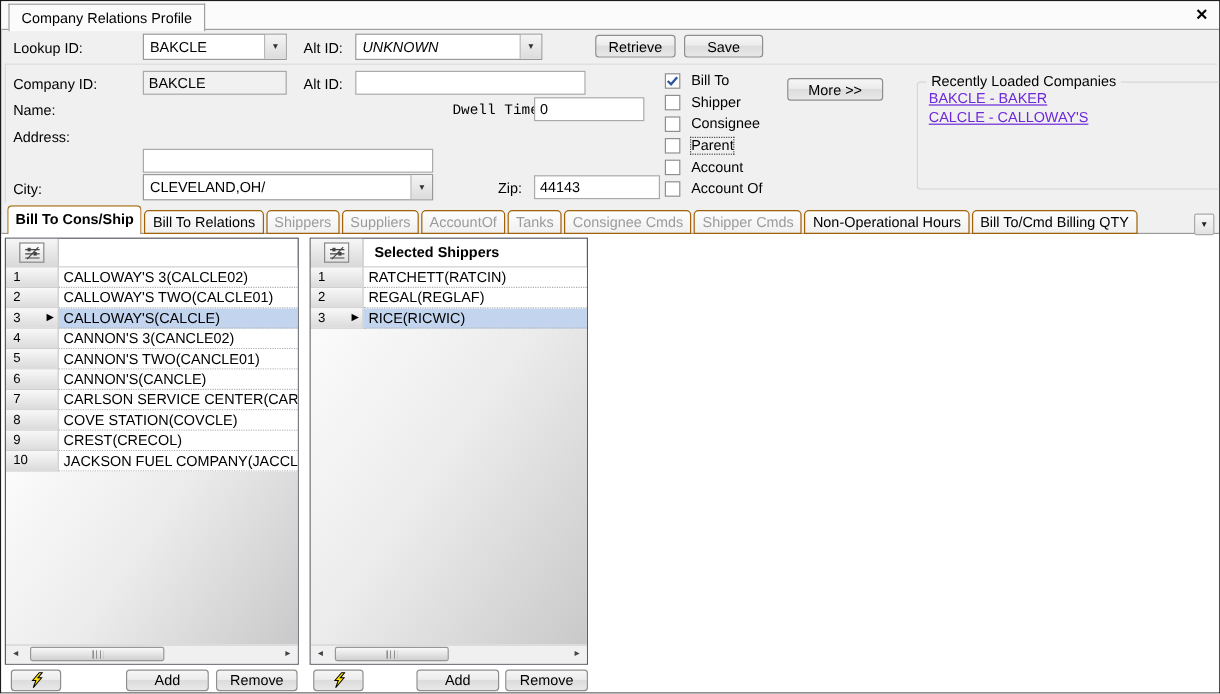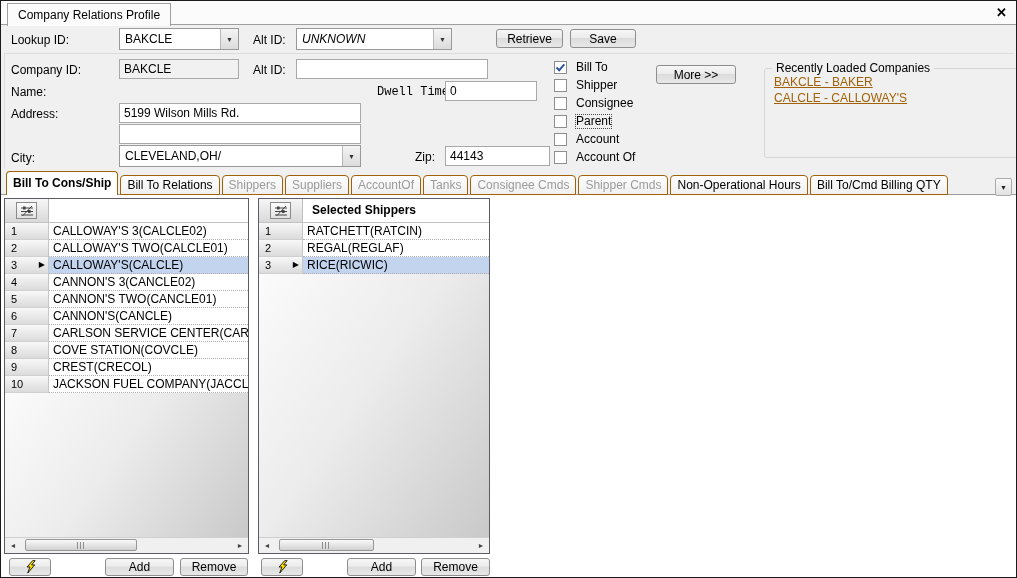--- a/index.html
+++ b/index.html
@@ -30,21 +30,21 @@
 
   
   .cb-box{position:absolute;width:13px;height:13px;box-sizing:border-box;border:1px solid #8e8e8e;background:#fff;
           display:flex;align-items:center;justify-content:center;}
   .cb-lbl{position:absolute;white-space:nowrap;line-height:13px;}
   .focus-dotted{outline:1px dotted #4a4a4a;}
 
   
   .groupbox{position:absolute;border:1px solid #d6d6d6;border-radius:3px;margin-left:36px;}
   .groupbox .legend{position:absolute;top:-8px;left:7px;background:#f0f0f0;padding:0 4px;white-space:nowrap;line-height:14px;}
-  .link{color:#a16207;text-decoration:underline;cursor:pointer;display:block;white-space:nowrap;width:max-content;line-height:16px;}
+  .link{color:#6d28d9;text-decoration:underline;cursor:pointer;display:block;white-space:nowrap;width:max-content;line-height:16px;}
 
   
   .tabs{position:absolute;left:0;top:170px;width:100%;height:24px;display:flex;align-items:flex-end;
         padding-left:5px;box-sizing:border-box;z-index:2;}
   .tab{height:20px;line-height:19px;padding:0 6px;border:1px solid #a16207;border-radius:4px 4px 0 0;
        background:linear-gradient(#fefefe,#f0f0f0);margin-right:2px;white-space:nowrap;box-sizing:border-box;}
   .tab.active{height:24px;line-height:23px;font-weight:bold;background:#fff;border-bottom:none;z-index:3;}
   .tab.disabled{color:#9b9b9b;}
   .tab-overflow{position:absolute;right:4px;top:177px;width:15px;height:16px;border:1px solid #aaa;border-radius:2px;
        background:linear-gradient(#f8f8f8,#e2e2e2);display:flex;align-items:center;justify-content:center;font-size:7px;color:#222;z-index:2;}
@@ -103,21 +103,20 @@
   <div class="lbl" style="left:10px;top:62px;">Company ID:</div>
   <input class="input ro" style="left: 118px; top: 58px; width: 120px;" readonly="" value="BAKCLE">
   <div class="lbl" style="left:252px;top:62px;">Alt ID:</div>
   <input class="input" style="left: 295px; top: 58px; width: 192px;" value="">
 
   <div class="lbl" style="left:10px;top:84px;">Name:</div>
   <div class="lbl" style="left:376px;top:84px;font-family:Liberation Mono, monospace;">Dwell Time:</div>
   <input class="input" style="left: 444px; top: 80px; width: 92px;" value="0">
 
   <div class="lbl" style="left:10px;top:106px;">Address:</div>
-  <input class="input" style="left: 118px; top: 102px; width: 242px;" value="5199 Wilson Mills Rd.">
   <input class="input" style="left: 118px; top: 123px; width: 242px;" value="">
 
   <div class="lbl" style="left:10px;top:150px;">City:</div>
   <div class="combo" style="left:118px;top:144px;width:242px;">
     <span class="val">CLEVELAND,OH/</span>
     <span class="cbtn">▼</span>
   </div>
   <div class="lbl" style="left:414px;top:149px;">Zip:</div>
   <input class="input" style="left: 444px; top: 145px; width: 105px;" value="44143">
 

